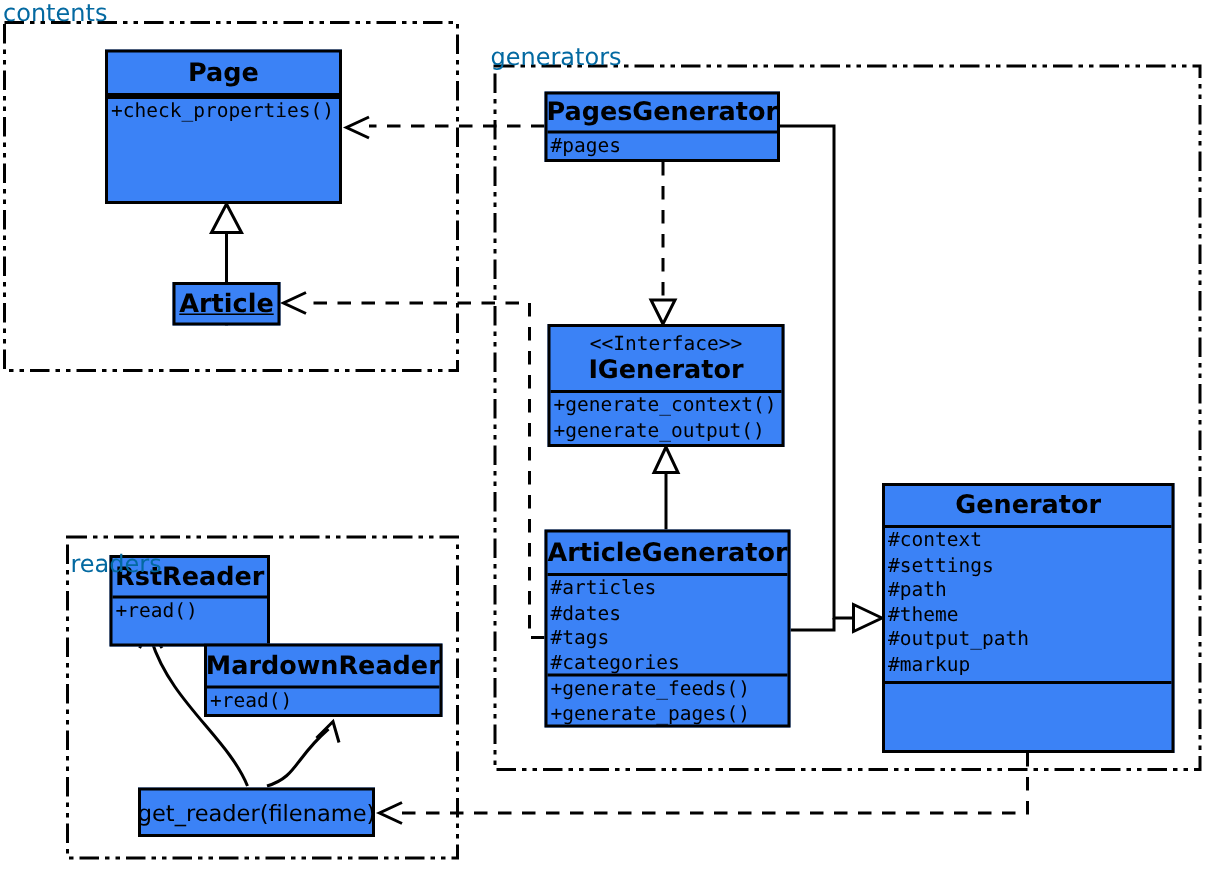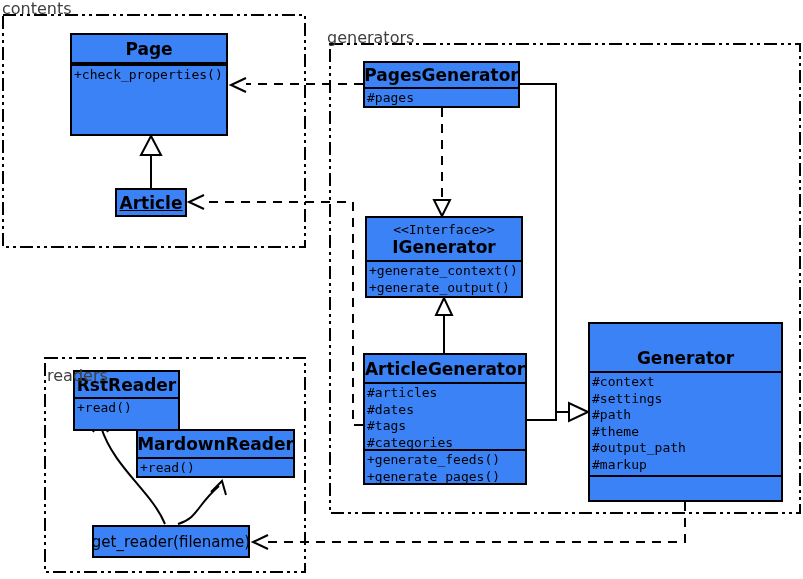--- a/index.html
+++ b/index.html
@@ -3,21 +3,21 @@
 <meta charset="utf-8">
 <style>
   html,body{margin:0;padding:0;background:#ffffff;}
   #canvas{
     position:relative;width:803px;height:579px;background:#ffffff;
     font-family:"DejaVu Sans","Liberation Sans",sans-serif;color:#000;
     overflow:hidden;
   }
   #wires{position:absolute;left:0;top:0;z-index:1;}
   .pkg-label{
-    position:absolute;z-index:3;font-size:16px;line-height:17px;color:#404040;
+    position:absolute;z-index:3;font-size:16px;line-height:17px;color:#0369a1;
   }
   .uml-class{
     position:absolute;z-index:2;background:#3b82f6;border:2px solid #000;
     box-sizing:border-box;display:flex;flex-direction:column;
   }
   .uml-title{
     display:flex;flex-direction:column;align-items:center;justify-content:center;
     font-weight:bold;font-size:17px;line-height:20px;flex:0 0 auto;
   }
   .uml-stereotype{
@@ -107,21 +107,21 @@
 
   <div class="uml-class" style="left:363px;top:353px;width:164px;height:132px;">
     <div class="uml-title" style="height:27px;">ArticleGenerator</div>
     <div class="uml-divider"></div>
     <div class="uml-members" style="height:63px;flex:0 0 auto;"><div>#articles</div><div>#dates</div><div>#tags</div><div>#categories</div></div>
     <div class="uml-divider"></div>
     <div class="uml-members"><div>+generate_feeds()</div><div>+generate_pages()</div></div>
   </div>
 
   <div class="uml-class" style="left:588px;top:322px;width:195px;height:180px;">
-    <div class="uml-title" style="height:26px;margin-top:21px;">Generator</div>
+    <div class="uml-title" style="height:26px;">Generator</div>
     <div class="uml-divider"></div>
     <div class="uml-members" style="height:100px;flex:0 0 auto;"><div>#context</div><div>#settings</div><div>#path</div><div>#theme</div><div>#output_path</div><div>#markup</div></div>
     <div class="uml-divider"></div>
   </div>
 
   <div class="uml-class" style="left:73px;top:370px;width:107px;height:61px;">
     <div class="uml-title" style="height:25px;">RstReader</div>
     <div class="uml-divider"></div>
     <div class="uml-members"><div>+read()</div></div>
   </div>

